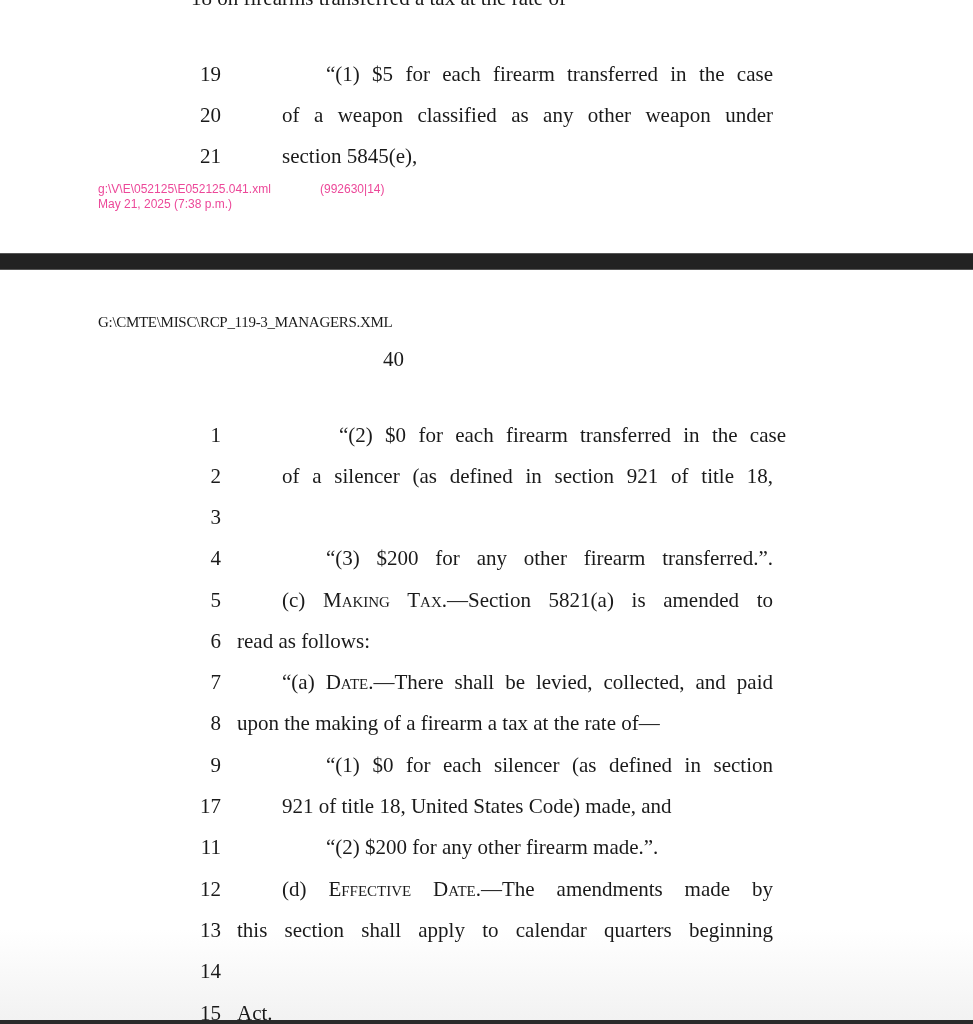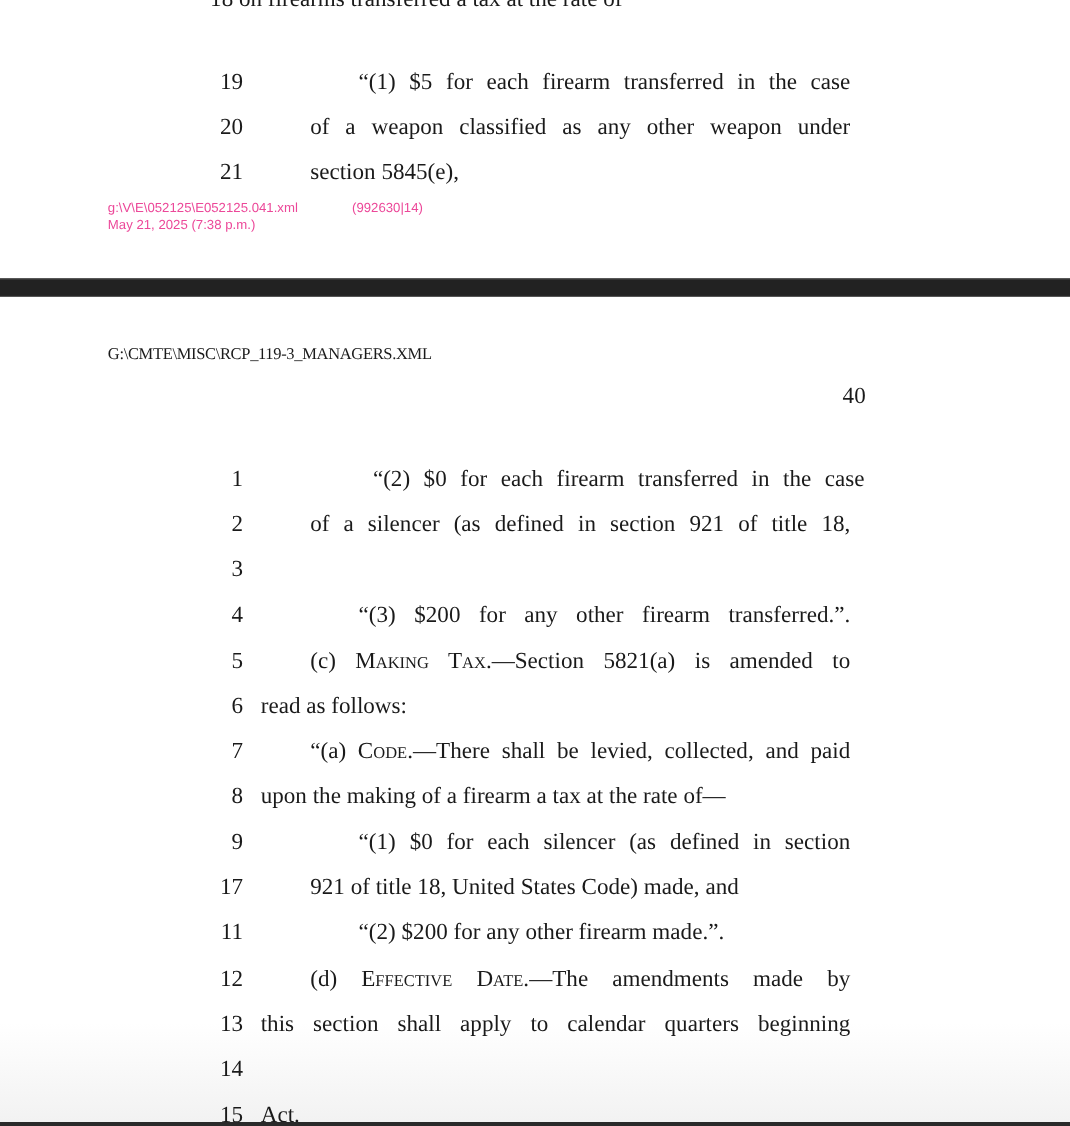--- a/index.html
+++ b/index.html
@@ -43,21 +43,21 @@
     font-size: 12px; line-height: 15px; color: #ec4899;
   }
   .footer .code { position: absolute; left: 222px; top: 0; white-space: nowrap; }
   .footer div { white-space: nowrap; }
   .header-path {
     position: absolute; left: 98px; top: 314px;
     font-family: "Liberation Serif", serif; font-size: 15px; letter-spacing: -0.3px;
     white-space: nowrap;
   }
   .page-num {
-    position: absolute; left: 0; width: 787px; top: 347px; text-align: right;
+    position: absolute; left: 0; width: 787px; top: 347px; text-align: center;
     font-family: "Liberation Serif", serif; font-size: 21px;
   }
 </style>
 </head>
 <body>
 
 <div class="page page-top">
   <div class="cut-line">18 on firearms transferred a tax at the rate of</div>
 
   <div class="line" style="top:23px">
@@ -105,21 +105,21 @@
 <div class="line" style="top:549px">
   <span class="lnum r1">5</span>
   <span class="txt justify" style="left:282px;width:491px"><span>(c) </span><span class="sc">Making Tax.</span><span>—Section 5821(a) is amended to</span></span>
 </div>
 <div class="line" style="top:590px">
   <span class="lnum r1">6</span>
   <span class="txt" style="left:237px">read as follows:</span>
 </div>
 <div class="line" style="top:631px">
   <span class="lnum r1">7</span>
-  <span class="txt justify" style="left:282px;width:491px"><span>“(a) </span><span class="sc">Code.</span><span>—There shall be levied, collected, and paid</span></span>
+  <span class="txt justify" style="left:282px;width:491px"><span>“(a) </span><span class="sc">Date.</span><span>—There shall be levied, collected, and paid</span></span>
 </div>
 <div class="line" style="top:672px">
   <span class="lnum r1">8</span>
   <span class="txt" style="left:237px">upon the making of a firearm a tax at the rate of—</span>
 </div>
 <div class="line" style="top:714px">
   <span class="lnum r1">9</span>
   <span class="txt justify" style="left:326px;width:447px">“(1) $0 for each silencer (as defined in section</span>
 </div>
 <div class="line" style="top:755px">

